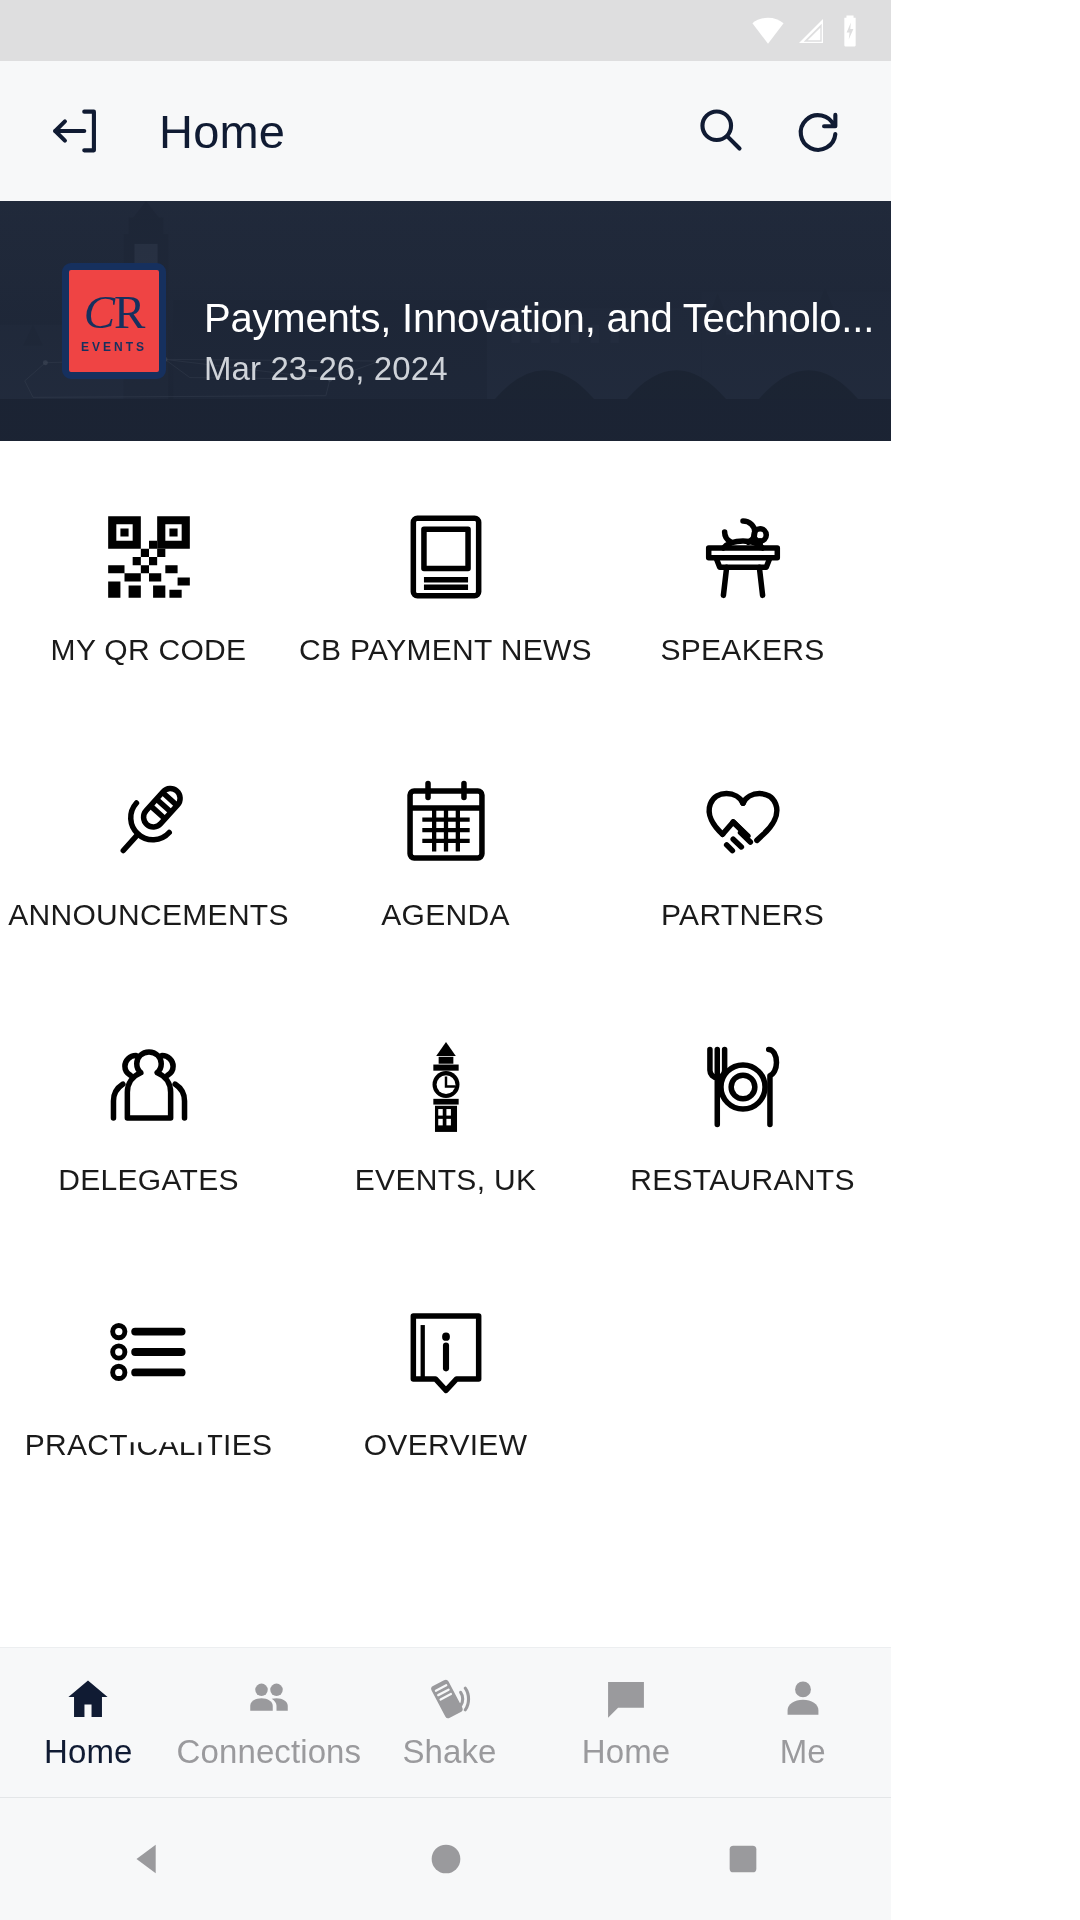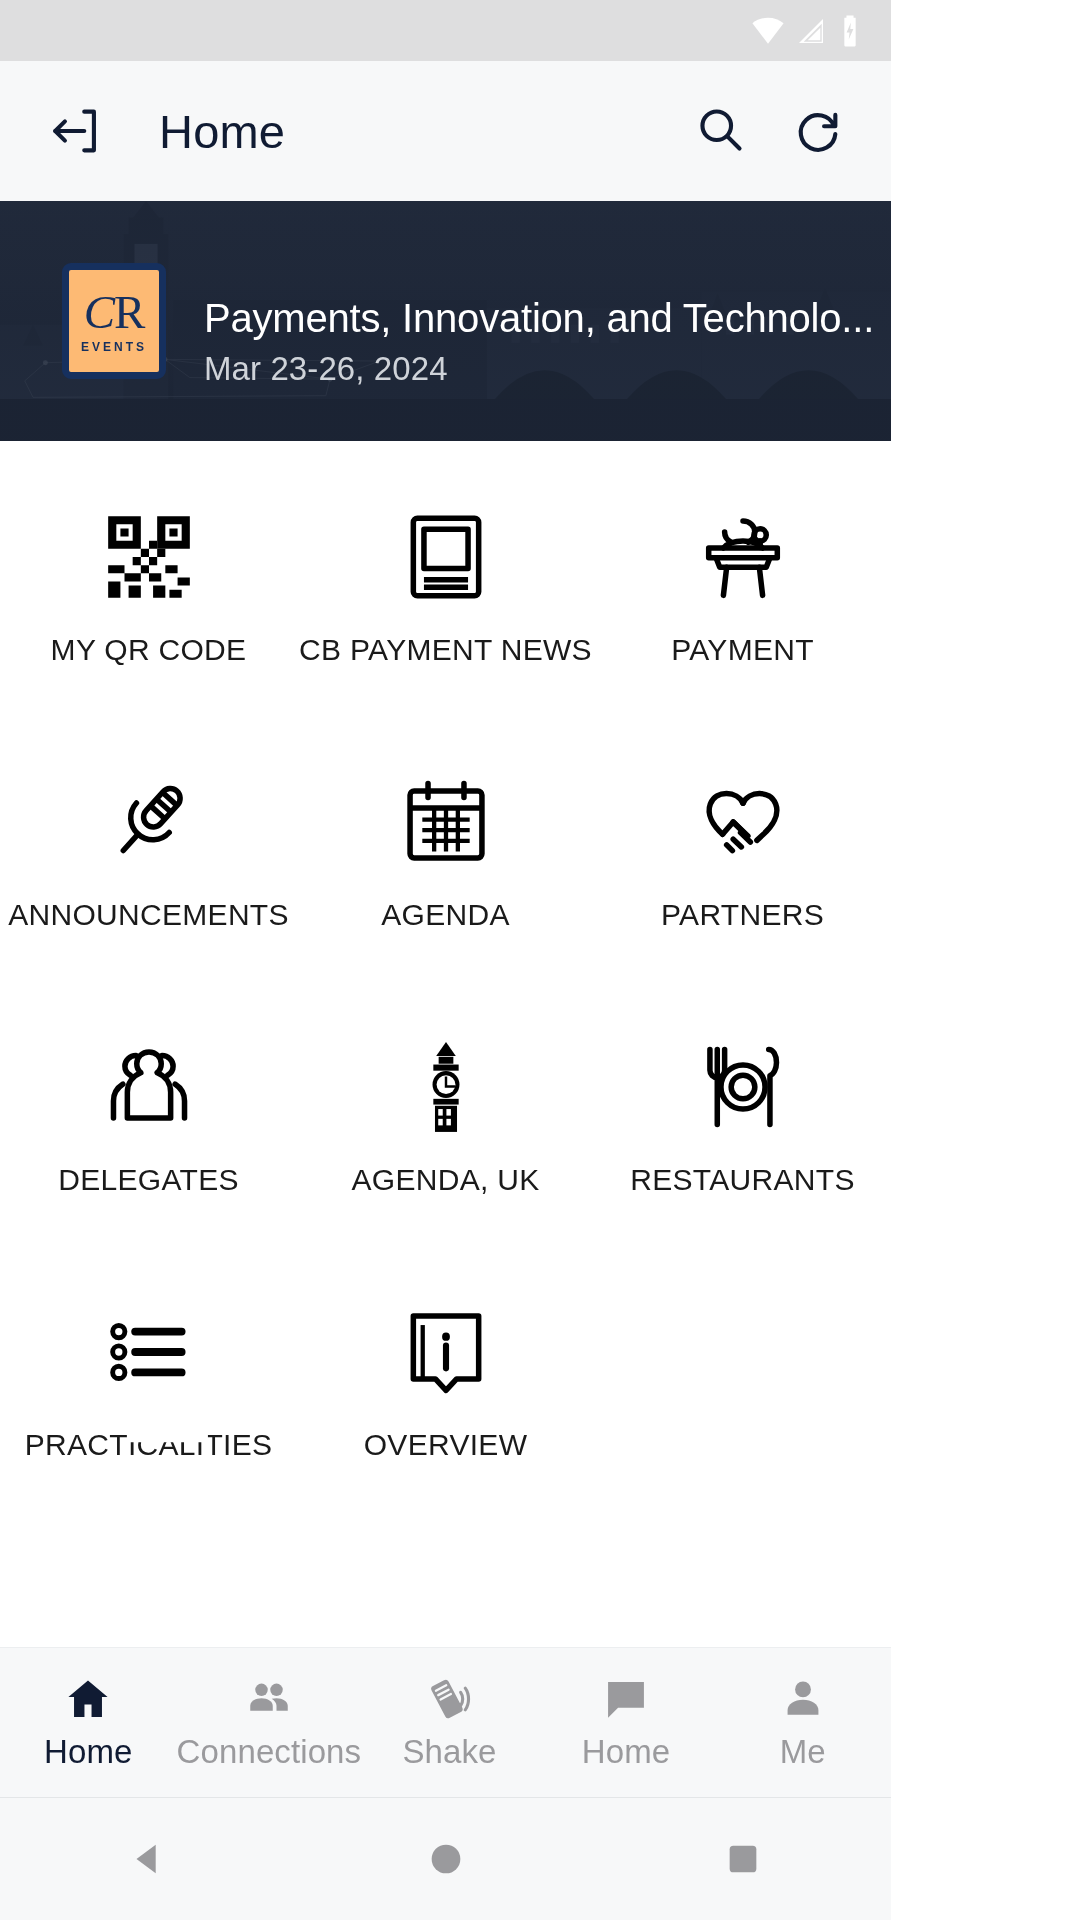--- a/index.html
+++ b/index.html
@@ -40,21 +40,21 @@
   }
   .banner .photo { position:absolute; inset:0; }
   .banner .scrim {
     position:absolute; inset:0;
     background:linear-gradient(180deg, rgba(26,34,50,.80) 0%, rgba(26,34,50,.74) 55%, rgba(26,34,50,.66) 100%);
   }
   .banner .inner {
     position:relative; height:100%; display:flex; align-items:center; padding-left:62px;
   }
   .logo-tile {
-    width:104px; height:116px; background:#fdba74; border:7px solid #16305e;
+    width:104px; height:116px; background:#ef4444; border:7px solid #16305e;
     border-radius:9px; flex:0 0 104px;
     display:flex; flex-direction:column; align-items:center; justify-content:center;
     overflow:hidden;
   }
   .logo-tile .mono {
     font-family:"Liberation Serif", serif; color:#16305e;
     font-size:47px; line-height:.95; letter-spacing:-1px; font-style:italic;
     margin-top:2px;
   }
   .logo-tile .mono b { font-style:normal; font-weight:400; }
@@ -264,21 +264,21 @@
             <path d="M12 3.2c1.6 0 2.9 1.2 2.9 2.7 0 1.1-.6 2-1.6 2.5"></path>
             <path d="M9.1 8.4C8.1 7.9 7.5 7 7.5 5.9"></path>
             <path d="M7.2 9.8c.9-1 2.8-1.7 4.8-1.7s3.9.7 4.8 1.7"></path>
             <path d="M3.6 9.8h16.8v2.4H3.6z"></path>
             <path d="M5.4 12.2l.9 2.3h11.4l.9-2.3"></path>
             <path d="M8 14.5l-.8 6.9M16 14.5l.8 6.9"></path>
             <circle cx="16.2" cy="6.6" r="1.5"></circle>
             <path d="M16.2 8.1v1.6"></path>
           </svg>
         </div>
-        <div class="lbl">PAYMENT</div>
+        <div class="lbl">SPEAKERS</div>
       </div>
 
       <div class="cell">
         <div class="ico">
           <svg width="98" height="98" viewBox="0 0 24 24" fill="none" stroke="#000" stroke-width="1.35" stroke-linecap="round" stroke-linejoin="round">
             <g transform="rotate(42 12 12)">
               <rect x="9.6" y="1.8" width="4.8" height="11" rx="2.4"></rect>
               <path d="M6.6 10.6c0 3 2.4 5.4 5.4 5.4s5.4-2.4 5.4-5.4"></path>
               <path d="M12 16v5.4"></path>
               <path d="M10.2 4.4h3.6M10.2 6.6h3.6M10.2 8.8h3.6"></path>
@@ -340,21 +340,21 @@
             <rect x="8.9" y="14.9" width="6.2" height="1.4"></rect>
             <rect x="9.3" y="16.6" width="5.4" height="6.4"></rect>
             <g fill="#fff">
               <rect x="10.1" y="17.4" width="1.1" height="1.6"></rect>
               <rect x="12.1" y="17.4" width="1.1" height="1.6"></rect>
               <rect x="10.1" y="19.8" width="1.1" height="1.6"></rect>
               <rect x="12.1" y="19.8" width="1.1" height="1.6"></rect>
             </g>
           </svg>
         </div>
-        <div class="lbl">AGENDA, UK</div>
+        <div class="lbl">EVENTS, UK</div>
       </div>
 
       <div class="cell">
         <div class="ico">
           <svg width="98" height="98" viewBox="0 0 24 24" fill="none" stroke="#000" stroke-width="1.35" stroke-linecap="round" stroke-linejoin="round">
             <circle cx="12" cy="12" r="5.4"></circle>
             <circle cx="12" cy="12" r="2.9"></circle>
             <path d="M3.9 2.8v5.1c0 1 .8 1.8 1.8 1.8s1.8-.8 1.8-1.8V2.8"></path>
             <path d="M5.7 2.8v7.1M5.7 9.9v11.3"></path>
             <path d="M18.3 2.8c1.1 0 1.9 1.4 1.9 3.2 0 1.6-.7 2.9-1.6 3.2v12"></path>

